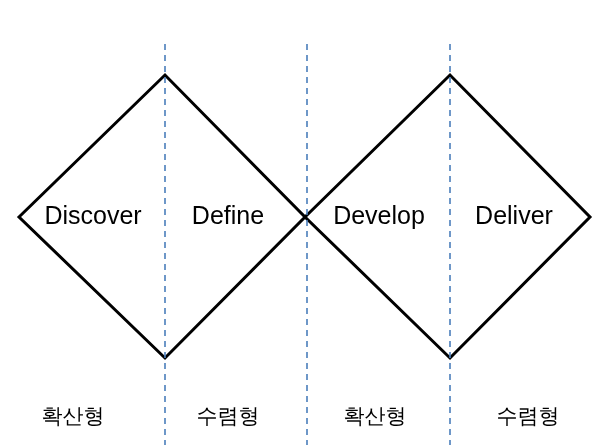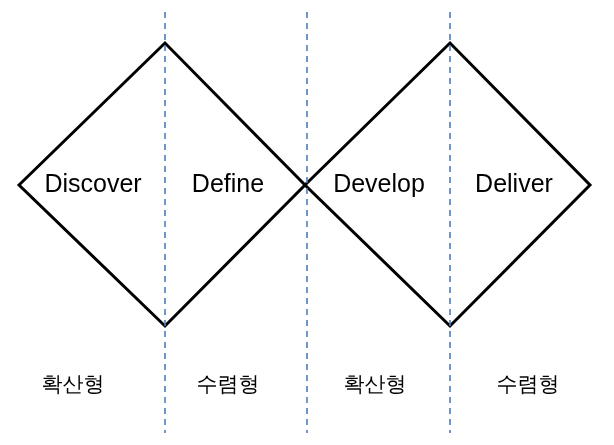--- a/index.html
+++ b/index.html
@@ -10,20 +10,21 @@
   body {
     width: 614px;
     height: 445px;
     font-family: "Liberation Sans", sans-serif;
     overflow: hidden;
   }
   #stage {
     position: relative;
     width: 614px;
     height: 325px;
+    margin-top: 32px;
   }
   svg#double-diamond {
     position: absolute;
     left: 0;
     top: 0;
     width: 614px;
     height: 445px;
     display: block;
   }
   .phase-label {

